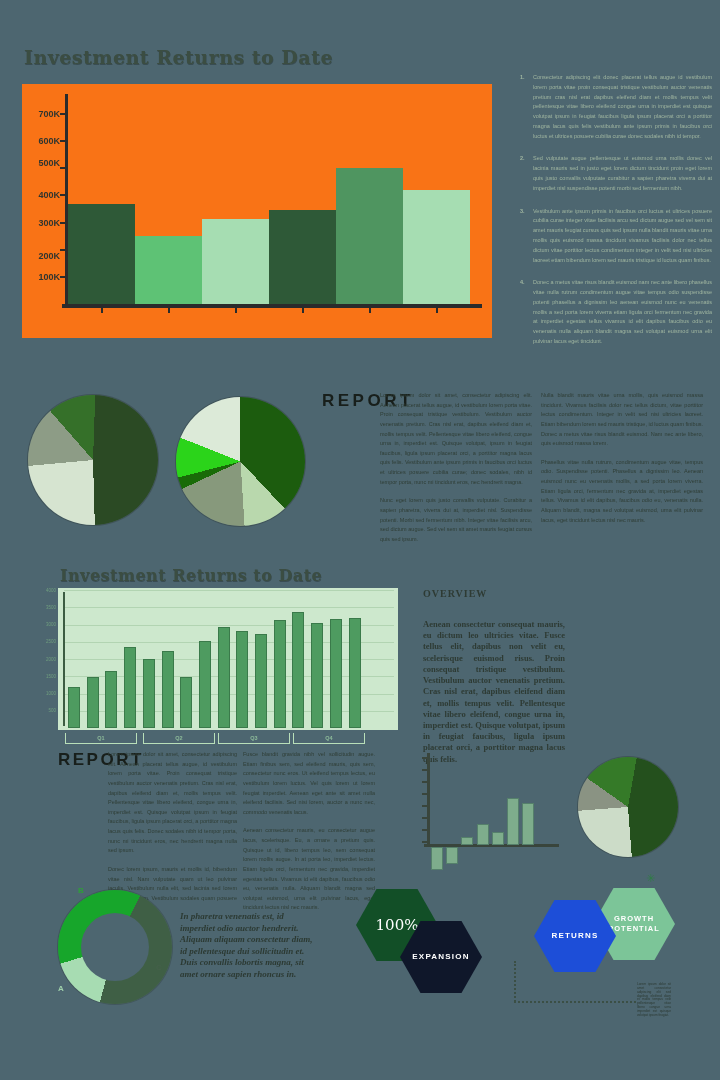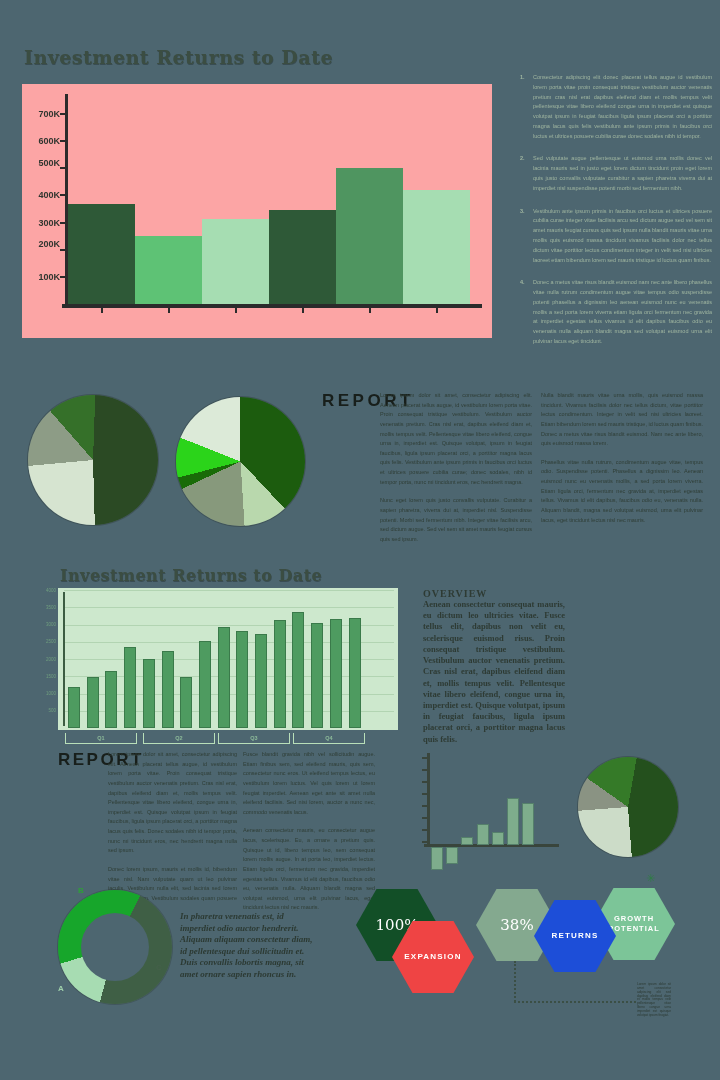--- a/index.html
+++ b/index.html
@@ -1,21 +1,21 @@
 <!DOCTYPE html>
 <html><head>
 <meta charset="utf-8">
 <style>
   html,body{margin:0;padding:0;background:#3c4f58;}
   #canvas{position:relative;width:720px;height:1080px;background:#4d6670;overflow:hidden;
           font-family:"Liberation Sans",sans-serif;}
   .title{position:absolute;font-family:"DejaVu Serif",serif;font-weight:bold;font-size:19px;
          color:#3b4d42;letter-spacing:0.5px;text-shadow:0.5px 0.5px 0 rgba(20,30,25,0.35);margin:0;}
   
-  .panel1{position:absolute;left:22px;top:84px;width:470px;height:254px;background:#fca5a5;}
+  .panel1{position:absolute;left:22px;top:84px;width:470px;height:254px;background:#f97316;}
   .p1-yaxis{position:absolute;left:43px;top:10px;width:3px;height:213px;background:#2b2b2b;}
   .p1-xaxis{position:absolute;left:40px;top:220px;width:420px;height:4px;background:#2b2b2b;}
   #c1-bars{position:absolute;left:46px;top:10px;width:410px;height:210px;}
   #c1-yticks span{position:absolute;right:0;font-size:9px;font-weight:bold;color:#30352f;}
   #c1-yticks{position:absolute;left:6px;top:10px;width:32px;height:210px;}
   .ydash{position:absolute;width:8px;height:2px;background:#2b2b2b;left:38px;}
   .xdash{position:absolute;width:2px;height:5px;background:#2b2b2b;top:224px;}
   #c1-months{position:absolute;left:46px;top:231px;width:410px;}
   #c1-months span{display:inline-block;width:67px;text-align:center;font-size:9px;font-weight:bold;
                   color:#30352f;letter-spacing:0.5px;}
@@ -39,42 +39,42 @@
   .grid{position:absolute;left:6px;width:330px;height:1px;background:#b2d4b2;}
   #c2-bars .bar{position:absolute;bottom:2px;width:12px;background:#4e9b60;border:1px solid #3a7a4a;box-sizing:border-box;}
   #c2-ylabels span{position:absolute;right:0;font-size:4.5px;color:#6f9e7e;}
   #c2-ylabels{position:absolute;left:-26px;top:0;width:24px;height:142px;}
   .bracket{position:absolute;top:145px;height:10px;border-left:1.5px solid #b9dfb9;
            border-right:1.5px solid #b9dfb9;border-bottom:1.5px solid #b9dfb9;
            text-align:center;font-size:5.5px;color:#8cba99;font-weight:bold;line-height:10px;}
   
   .overview{position:absolute;left:423px;top:588px;width:142px;font-family:"Liberation Serif",serif;
             color:#2e3b34;}
-  .overview h3{margin:0 0 0 0;font-size:10px;letter-spacing:1px;}
+  .overview h3{margin:0 0 20px 0;font-size:10px;letter-spacing:1px;}
   .overview p{margin:0;font-size:8.5px;line-height:1.32;text-align:justify;font-weight:bold;}
   
   .wf{position:absolute;left:420px;top:750px;width:145px;height:125px;}
   .wf-yaxis{position:absolute;left:7px;top:3px;width:2.5px;height:93px;background:#39453c;}
   .wf-xaxis{position:absolute;left:4px;top:94px;width:135px;height:2.5px;background:#39453c;}
   .wf .tick{position:absolute;left:2px;width:5px;height:1.5px;background:#39453c;}
   .wf .bar{position:absolute;width:12px;background:#7ead8c;border:1px solid #55806b;box-sizing:border-box;}
   
   .donut{left:58px;top:890px;width:114px;height:114px;box-shadow:0 0 0 1px rgba(40,50,45,0.3);}
   .hole{position:absolute;left:23px;top:23px;width:68px;height:68px;border-radius:50%;background:#4d6670;}
   .dlabel{position:absolute;font-size:8px;font-weight:bold;}
   
   .note{position:absolute;left:180px;top:911px;width:136px;font-family:"Liberation Serif",serif;
         font-style:italic;font-weight:bold;font-size:9px;line-height:1.28;color:#2c3a33;}
   
   .hex{position:absolute;width:82px;height:72px;display:flex;align-items:center;justify-content:center;
        clip-path:polygon(0% 50%,25% 0%,75% 0%,100% 50%,75% 100%,25% 100%);text-align:center;}
   .hex .pct{font-family:"DejaVu Serif",serif;font-size:15px;color:#fff;}
   .hex .word{font-size:8px;font-weight:bold;letter-spacing:1.2px;color:#fff;line-height:1.3;}
   .hex1{left:356px;top:889px;background:#124f27;z-index:1;}
-  .hex2{left:392px;top:921px;background:#ef4444;z-index:2;}
+  .hex2{left:400px;top:921px;background:#0f172a;z-index:2;}
   .hex3{left:476px;top:889px;background:#84a98f;z-index:1;}
   .hex4{left:534px;top:900px;background:#1d4ed8;z-index:3;}
   .hex5{left:593px;top:888px;background:#7cc598;z-index:1;}
   .hex5 .word{font-size:7.5px;letter-spacing:1px;}
   .star{position:absolute;left:646px;top:872px;font-family:"DejaVu Sans",sans-serif;
         font-size:11px;color:#2f7d44;z-index:4;}
   .conn-v{position:absolute;left:514px;top:961px;height:41px;border-left:2px dotted #3b4f45;}
   .conn-h{position:absolute;left:514px;top:1001px;width:122px;border-top:2px dotted #3b4f45;}
   .footnote{position:absolute;left:637px;top:983px;width:34px;font-size:3.2px;line-height:1.2;
             color:#2c3a33;text-align:justify;}
@@ -86,21 +86,21 @@
 
   <h1 class="title" style="left:24px;top:46px;">Investment Returns to Date</h1>
 
   <div class="panel1">
     <div id="c1-yticks">
         <span style="top: 15px;">700K</span>
         <span style="top: 42.1429px;">600K</span>
         <span style="top: 64px;">500K</span>
         <span style="top: 96.4286px;">400K</span>
         <span style="top: 123.571px;">300K</span>
-        <span style="top: 145px; text-align: right;">200K</span>
+        <span style="top: 157px; text-align: right;">200K</span>
         <span style="top: 177.857px;">100K</span>
       </div>
     <div class="p1-yaxis"></div>
     <div class="p1-xaxis"></div>
     <div id="c1-bars">
         <div style="left: 0px; width: 67px; bottom: 0px; height: 100.429px; background: rgb(46, 89, 55); position: absolute;"></div>
         <div style="left: 67px; width: 67px; bottom: 0px; height: 67.8571px; background: rgb(94, 194, 117); position: absolute;"></div>
         <div style="left: 134px; width: 67px; bottom: 0px; height: 85.5px; background: rgb(166, 221, 178); position: absolute;"></div>
         <div style="left: 201px; width: 67px; bottom: 0px; height: 93.6429px; background: rgb(46, 89, 55); position: absolute;"></div>
         <div style="left: 268px; width: 67px; bottom: 0px; height: 135.714px; background: rgb(79, 149, 96); position: absolute;"></div>
@@ -253,23 +253,20 @@
   <span class="dlabel" style="left:156px;top:963px;color:#44604a;">C</span>
 
   <div class="note">In pharetra venenatis est, id imperdiet odio auctor hendrerit. Aliquam aliquam consectetur diam, id pellentesque dui sollicitudin et. Duis convallis lobortis magna, sit amet ornare sapien rhoncus in.</div>
 
   <div class="hex hex1">
     <span class="pct">100%</span>
   </div>
   <div class="hex hex2">
     <span class="word">EXPANSION</span>
   </div>
-  <div class="hex hex3">
-    <span class="pct">38%</span>
-  </div>
   <div class="hex hex4">
     <span class="word">RETURNS</span>
   </div>
   <div class="hex hex5">
     <span class="word" style="width:62px;">GROWTH POTENTIAL</span>
   </div>
   <span class="star">✳</span>
 
   <div class="conn-v"></div>
   <div class="conn-h"></div>

